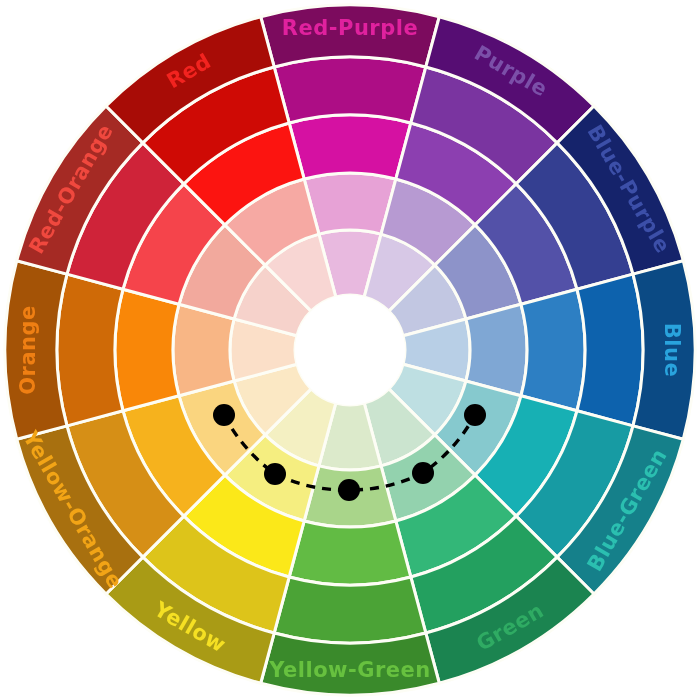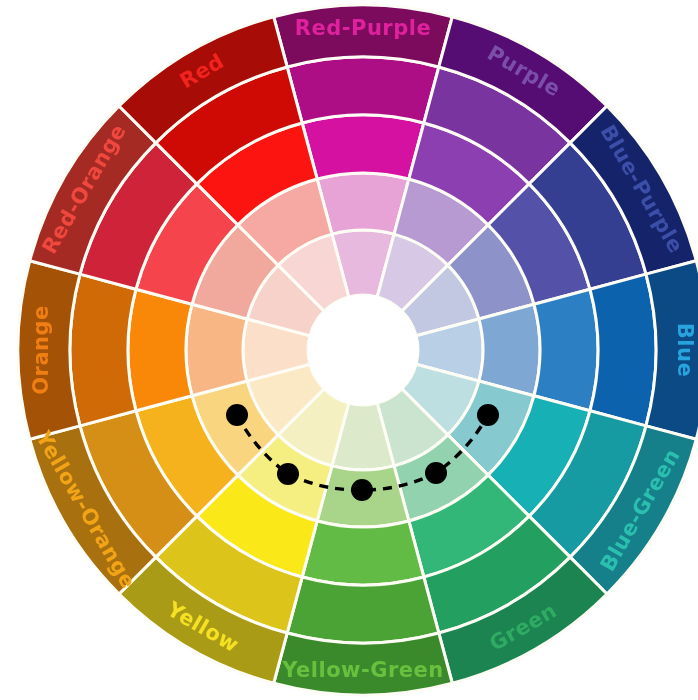--- a/index.html
+++ b/index.html
@@ -10,21 +10,20 @@
   body {
     width: 698px;
     height: 700px;
     font-family: "Liberation Sans", sans-serif;
     overflow: hidden;
   }
   #wheel-wrap {
     position: relative;
     width: 634px;
     height: 700px;
-    margin-left: 13px;
   }
   svg#color-wheel {
     display: block;
     width: 698px;
     height: 700px;
   }
   .sector-path {
     stroke: #fdfdf5;
     stroke-width: 3;
     stroke-linejoin: round;

